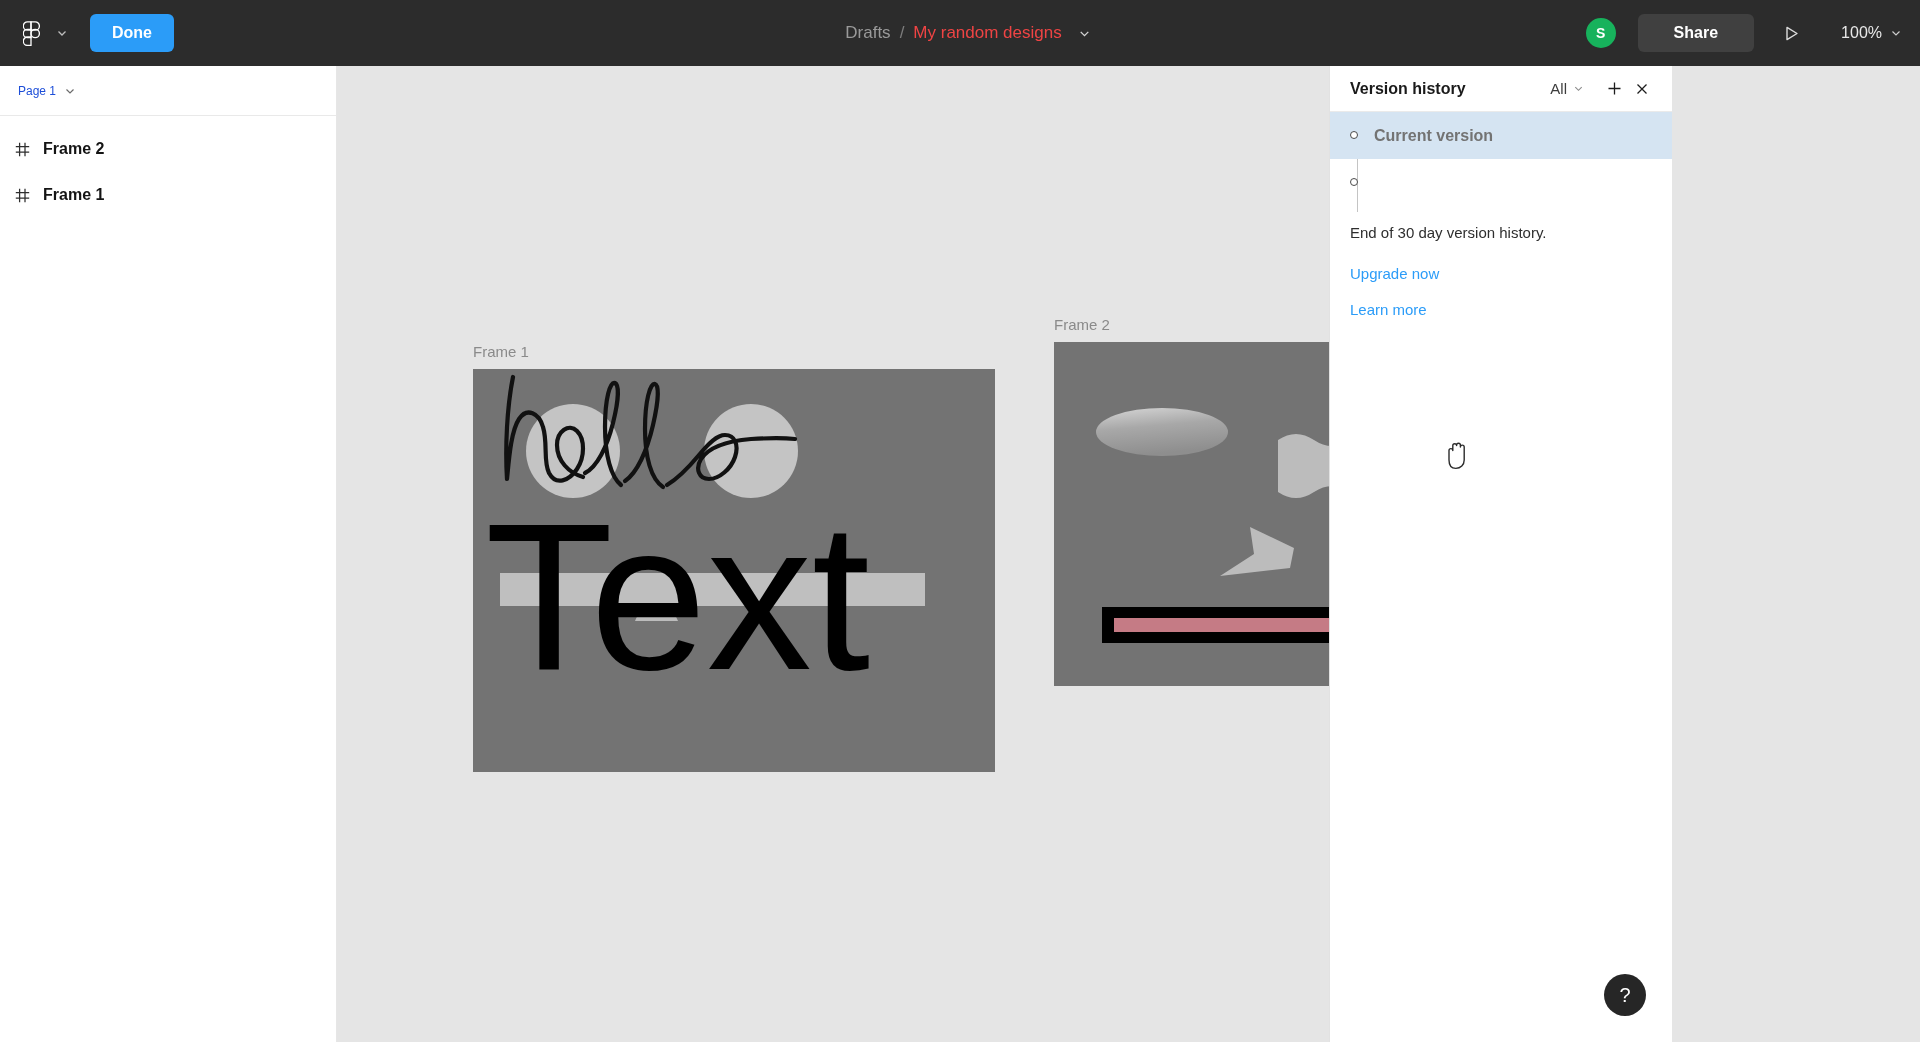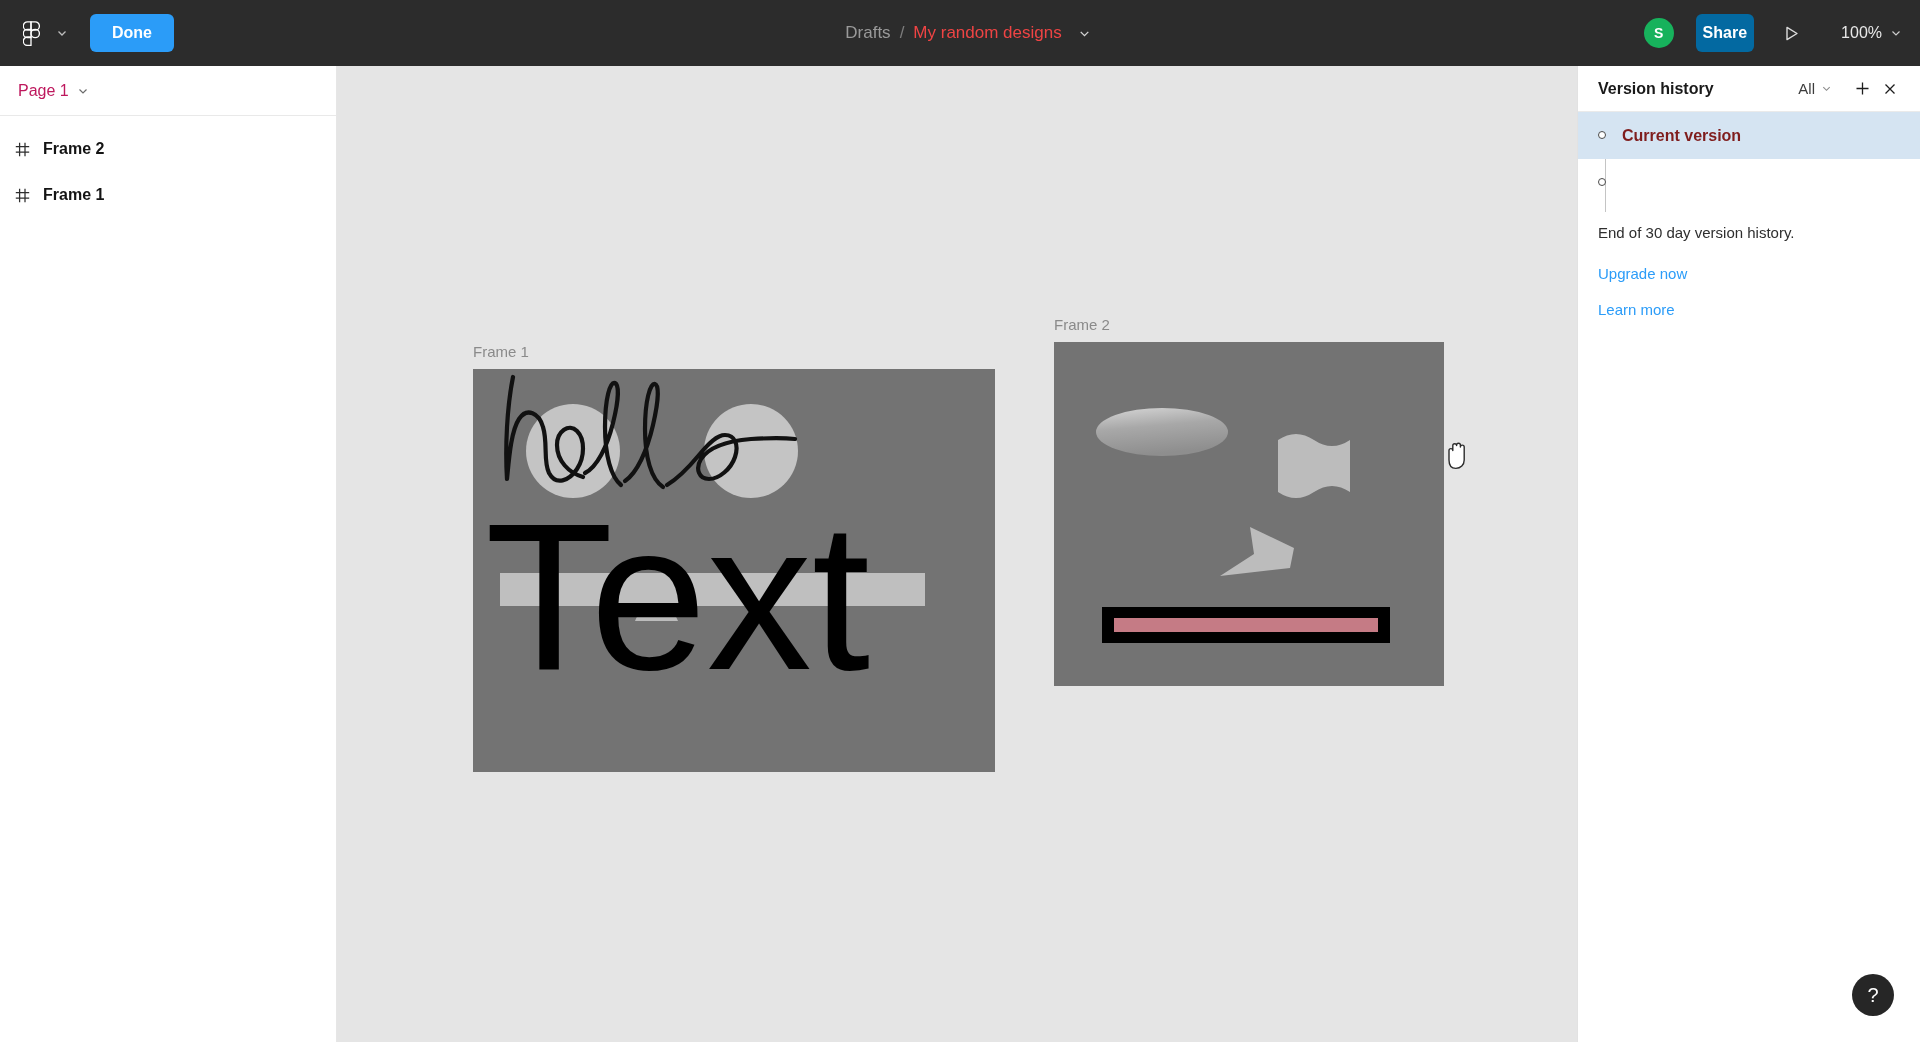--- a/index.html
+++ b/index.html
@@ -2,21 +2,21 @@
 <html><head>
 <meta charset="utf-8">
 <style>
   * { box-sizing: border-box; margin: 0; padding: 0; }
   html, body {
     width: 1920px; height: 1042px;
     overflow: hidden;
     font-family: "Liberation Sans", sans-serif;
     background: #e5e5e5;
   }
-  #app { position: relative; width: 1920px; height: 1042px; }
+  #app { position: relative; width: 1672px; height: 1042px; }
 
   
   .topbar {
     position: absolute; top: 0; left: 0;
     width: 1920px; height: 66px;
     background: #2c2c2c;
     display: flex; align-items: center;
     z-index: 40;
   }
   .tb-left { display: flex; align-items: center; padding-left: 14px; gap: 4px; }
@@ -46,45 +46,45 @@
   }
   .avatar-top {
     width: 34px; height: 34px; border-radius: 50%;
     background: #17b25c; color: #fff;
     display: flex; align-items: center; justify-content: center;
     font-size: 14px; font-weight: 700; cursor: pointer;
     border: 2px solid #2c2c2c;
   }
   .share-btn {
     margin-left: 20px;
-    background: #0369a1; color: #fff;
+    background: #404040; color: #fff;
     border: none; border-radius: 6px;
     font-size: 16px; font-weight: 600;
-    padding: 10px 7px; cursor: pointer;
+    padding: 10px 36px; cursor: pointer;
     font-family: "Liberation Sans", sans-serif;
   }
   .play-btn { margin-left: 22px; width: 30px; height: 30px; display:flex; align-items:center; justify-content:center; cursor:pointer; }
   .zoom-ctl { margin-left: 35px; display:flex; align-items:center; gap:8px; cursor:pointer; }
   .zoom-val { color: #e8e8e8; font-size: 16px; }
 
   
   .sidebar {
     position: absolute; top: 66px; left: 0;
     width: 337px; height: 976px;
     background: #ffffff;
     border-right: 1px solid #e6e6e6;
     z-index: 20;
   }
   .page-row {
     height: 50px; display: flex; align-items: center;
     padding-left: 18px; gap: 8px;
     border-bottom: 1px solid #e9e9e9;
     cursor: pointer;
   }
-  .page-label { font-size: 16px; color: #be185d; }
+  .page-label { font-size: 12px; color: #1d4ed8; }
   .layer-list { padding-top: 10px; }
   .layer-row {
     height: 46px; display: flex; align-items: center;
     padding-left: 14px; gap: 12px; cursor: pointer;
   }
   .layer-name { font-size: 16px; font-weight: 700; color: #141414; }
 
   
   .canvas {
     position: absolute; top: 66px; left: 337px;
@@ -145,21 +145,21 @@
     padding: 14px 18px 14px 18px; gap: 14px;
     cursor: pointer;
   }
   .vitem.selected { background: #d5e4f2; }
   .vdot-wrap { width: 12px; display: flex; justify-content: center; padding-top: 5px; }
   .vdot {
     width: 8px; height: 8px; border-radius: 50%;
     border: 1.5px solid #4b4b4b; background: #ffffff;
   }
   .vbody { flex: 1; }
-  .vname { font-size: 16px; font-weight: 700; color: #7f1d1d; line-height: 1.2; }
+  .vname { font-size: 16px; font-weight: 700; color: #737373; line-height: 1.2; }
   .vmeta { display: flex; align-items: center; gap: 8px; margin-top: 9px; }
   .vavatar {
     width: 19px; height: 19px; border-radius: 50%;
     background: #e8382f; position: relative; overflow: hidden; flex: none;
   }
   .vavatar::after {
     content: ""; position: absolute;
     left: 50%; top: 3.5px; transform: translateX(-50%);
     width: 7px; height: 7px; border-radius: 50%; background: #ffffff;
   }

